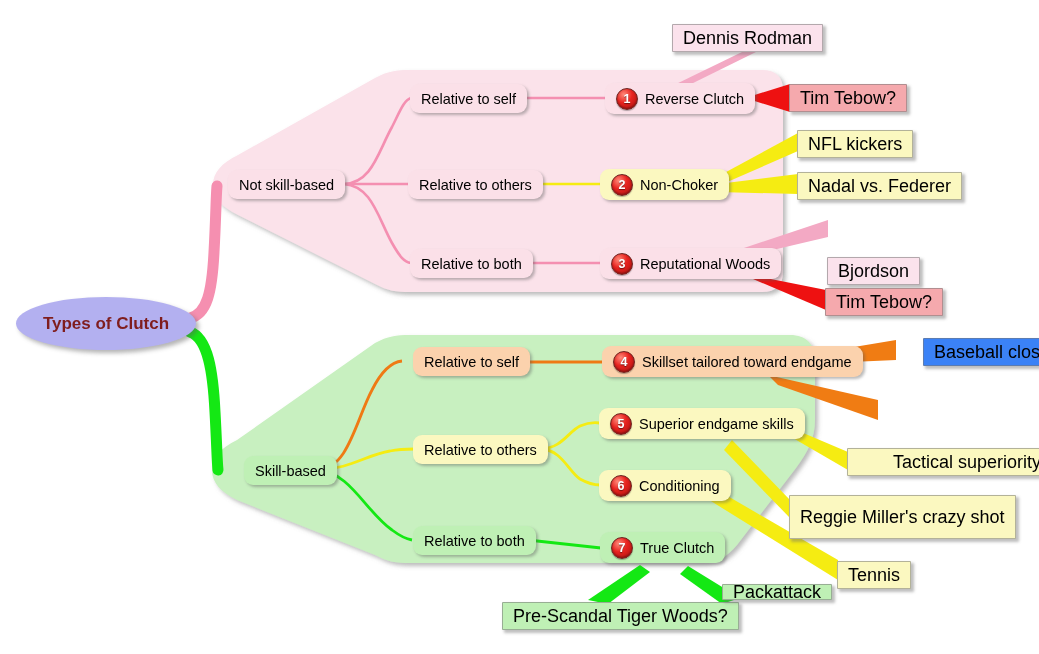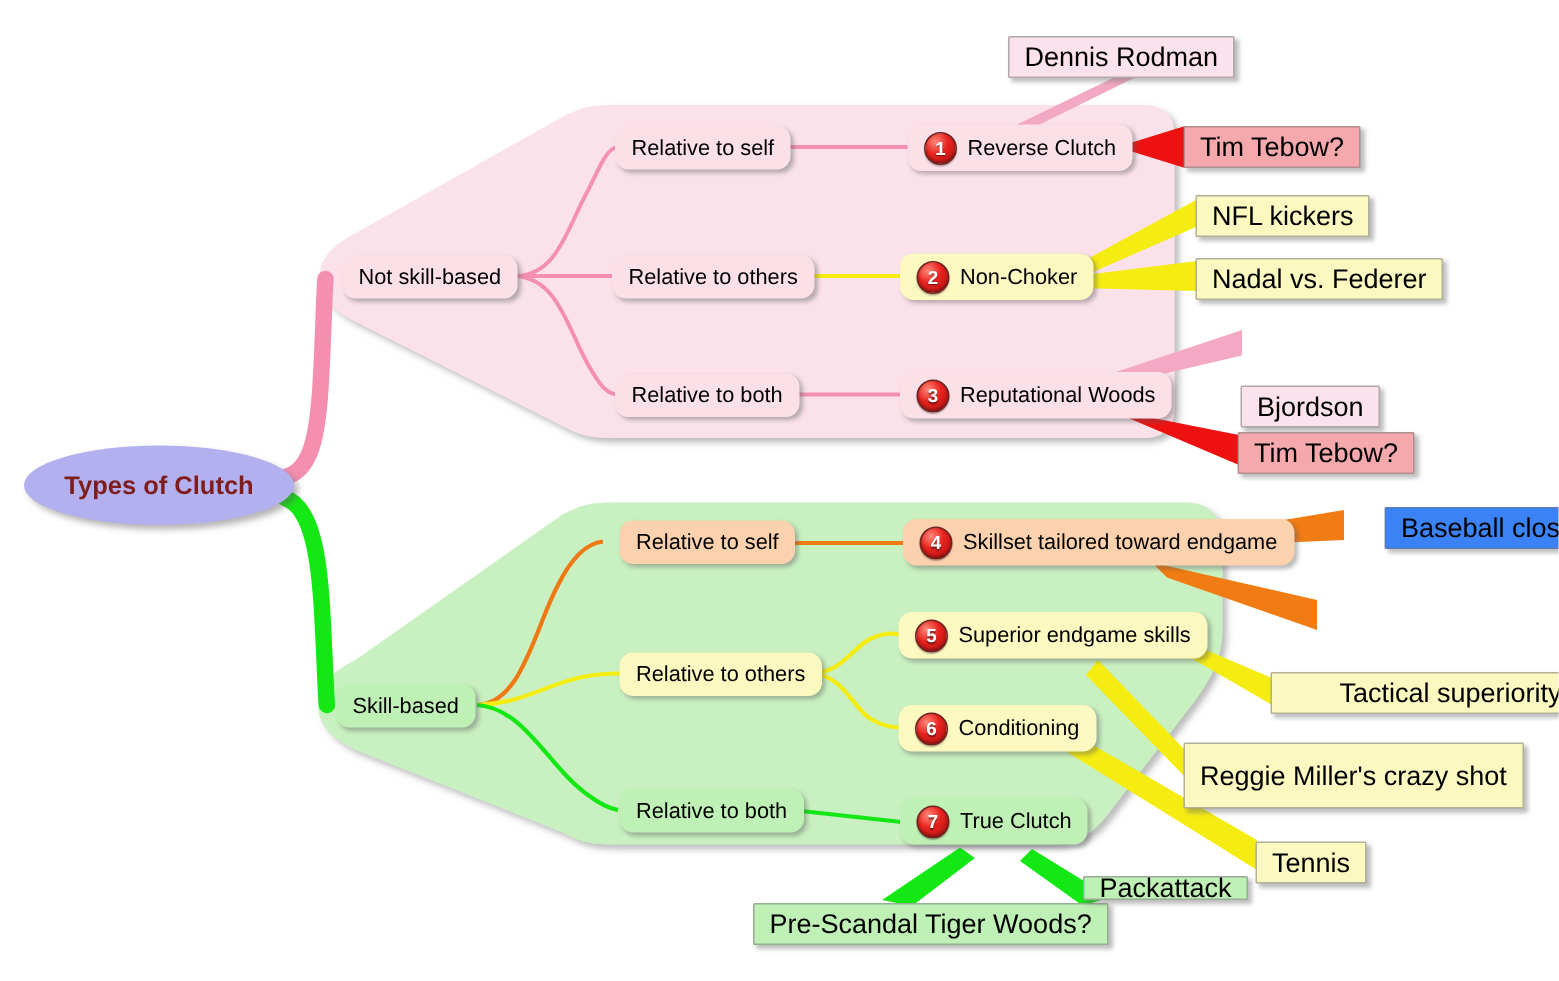--- a/index.html
+++ b/index.html
@@ -182,21 +182,21 @@
   <div class="node leaf" style="left:797px;top:130px;height:28px;background:#fbf8c0;">
     <span class="txt">NFL kickers</span>
   </div>
   <div class="node leaf" style="left:827px;top:217px;height:28px;background:#fbe2ec;margin-top:40px;">
     <span class="txt">Bjordson</span>
   </div>
   <div class="node leaf" style="left:825px;top:288px;height:28px;background:#f5a9ad;">
     <span class="txt">Tim Tebow?</span>
   </div>
 
-  <div class="node rnode" style="left:224px;top:456px;height:29px;background:#bff0b5;">
+  <div class="node rnode" style="left:244px;top:456px;height:29px;background:#bff0b5;">
     <span class="txt">Skill-based</span>
   </div>
 
   <div class="node rnode" style="left:413px;top:347px;height:29px;background:#fbd2ad;">
     <span class="txt">Relative to self</span>
   </div>
   <div class="node rnode" style="left:413px;top:435px;height:29px;background:#fbf8c0;">
     <span class="txt">Relative to others</span>
   </div>
   <div class="node rnode" style="left:413px;top:526px;height:29px;background:#bff0b5;">

